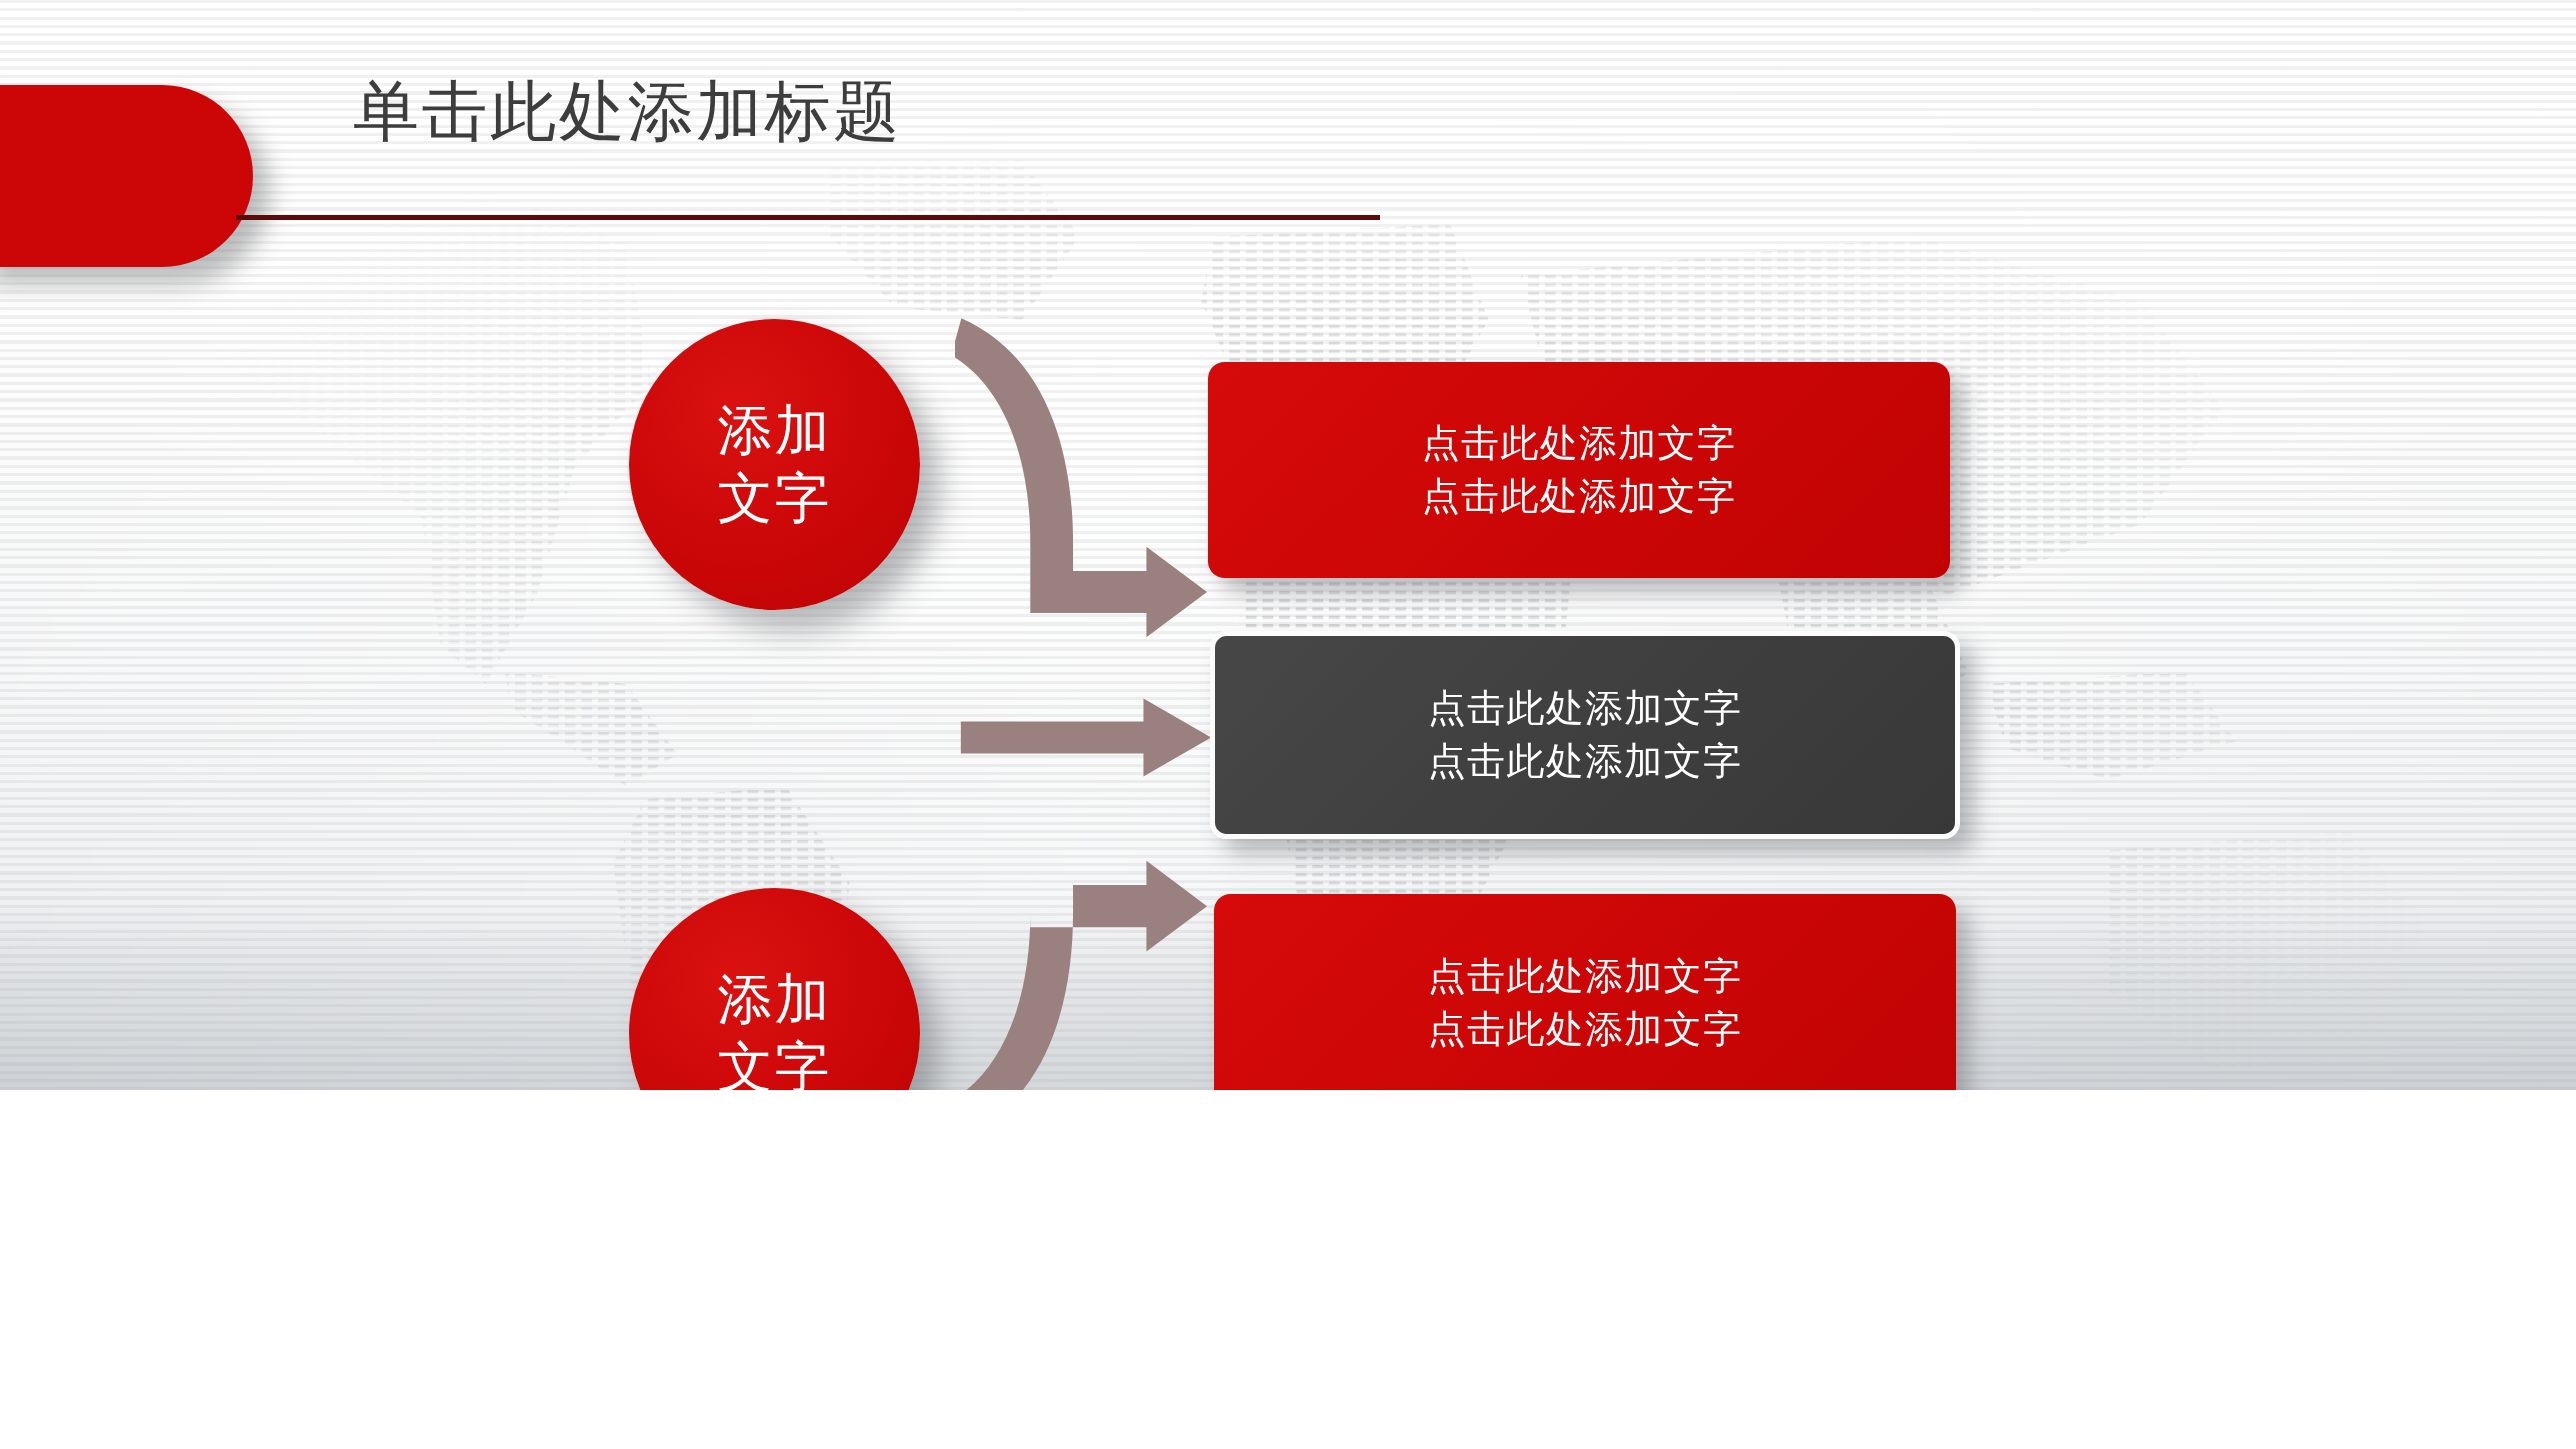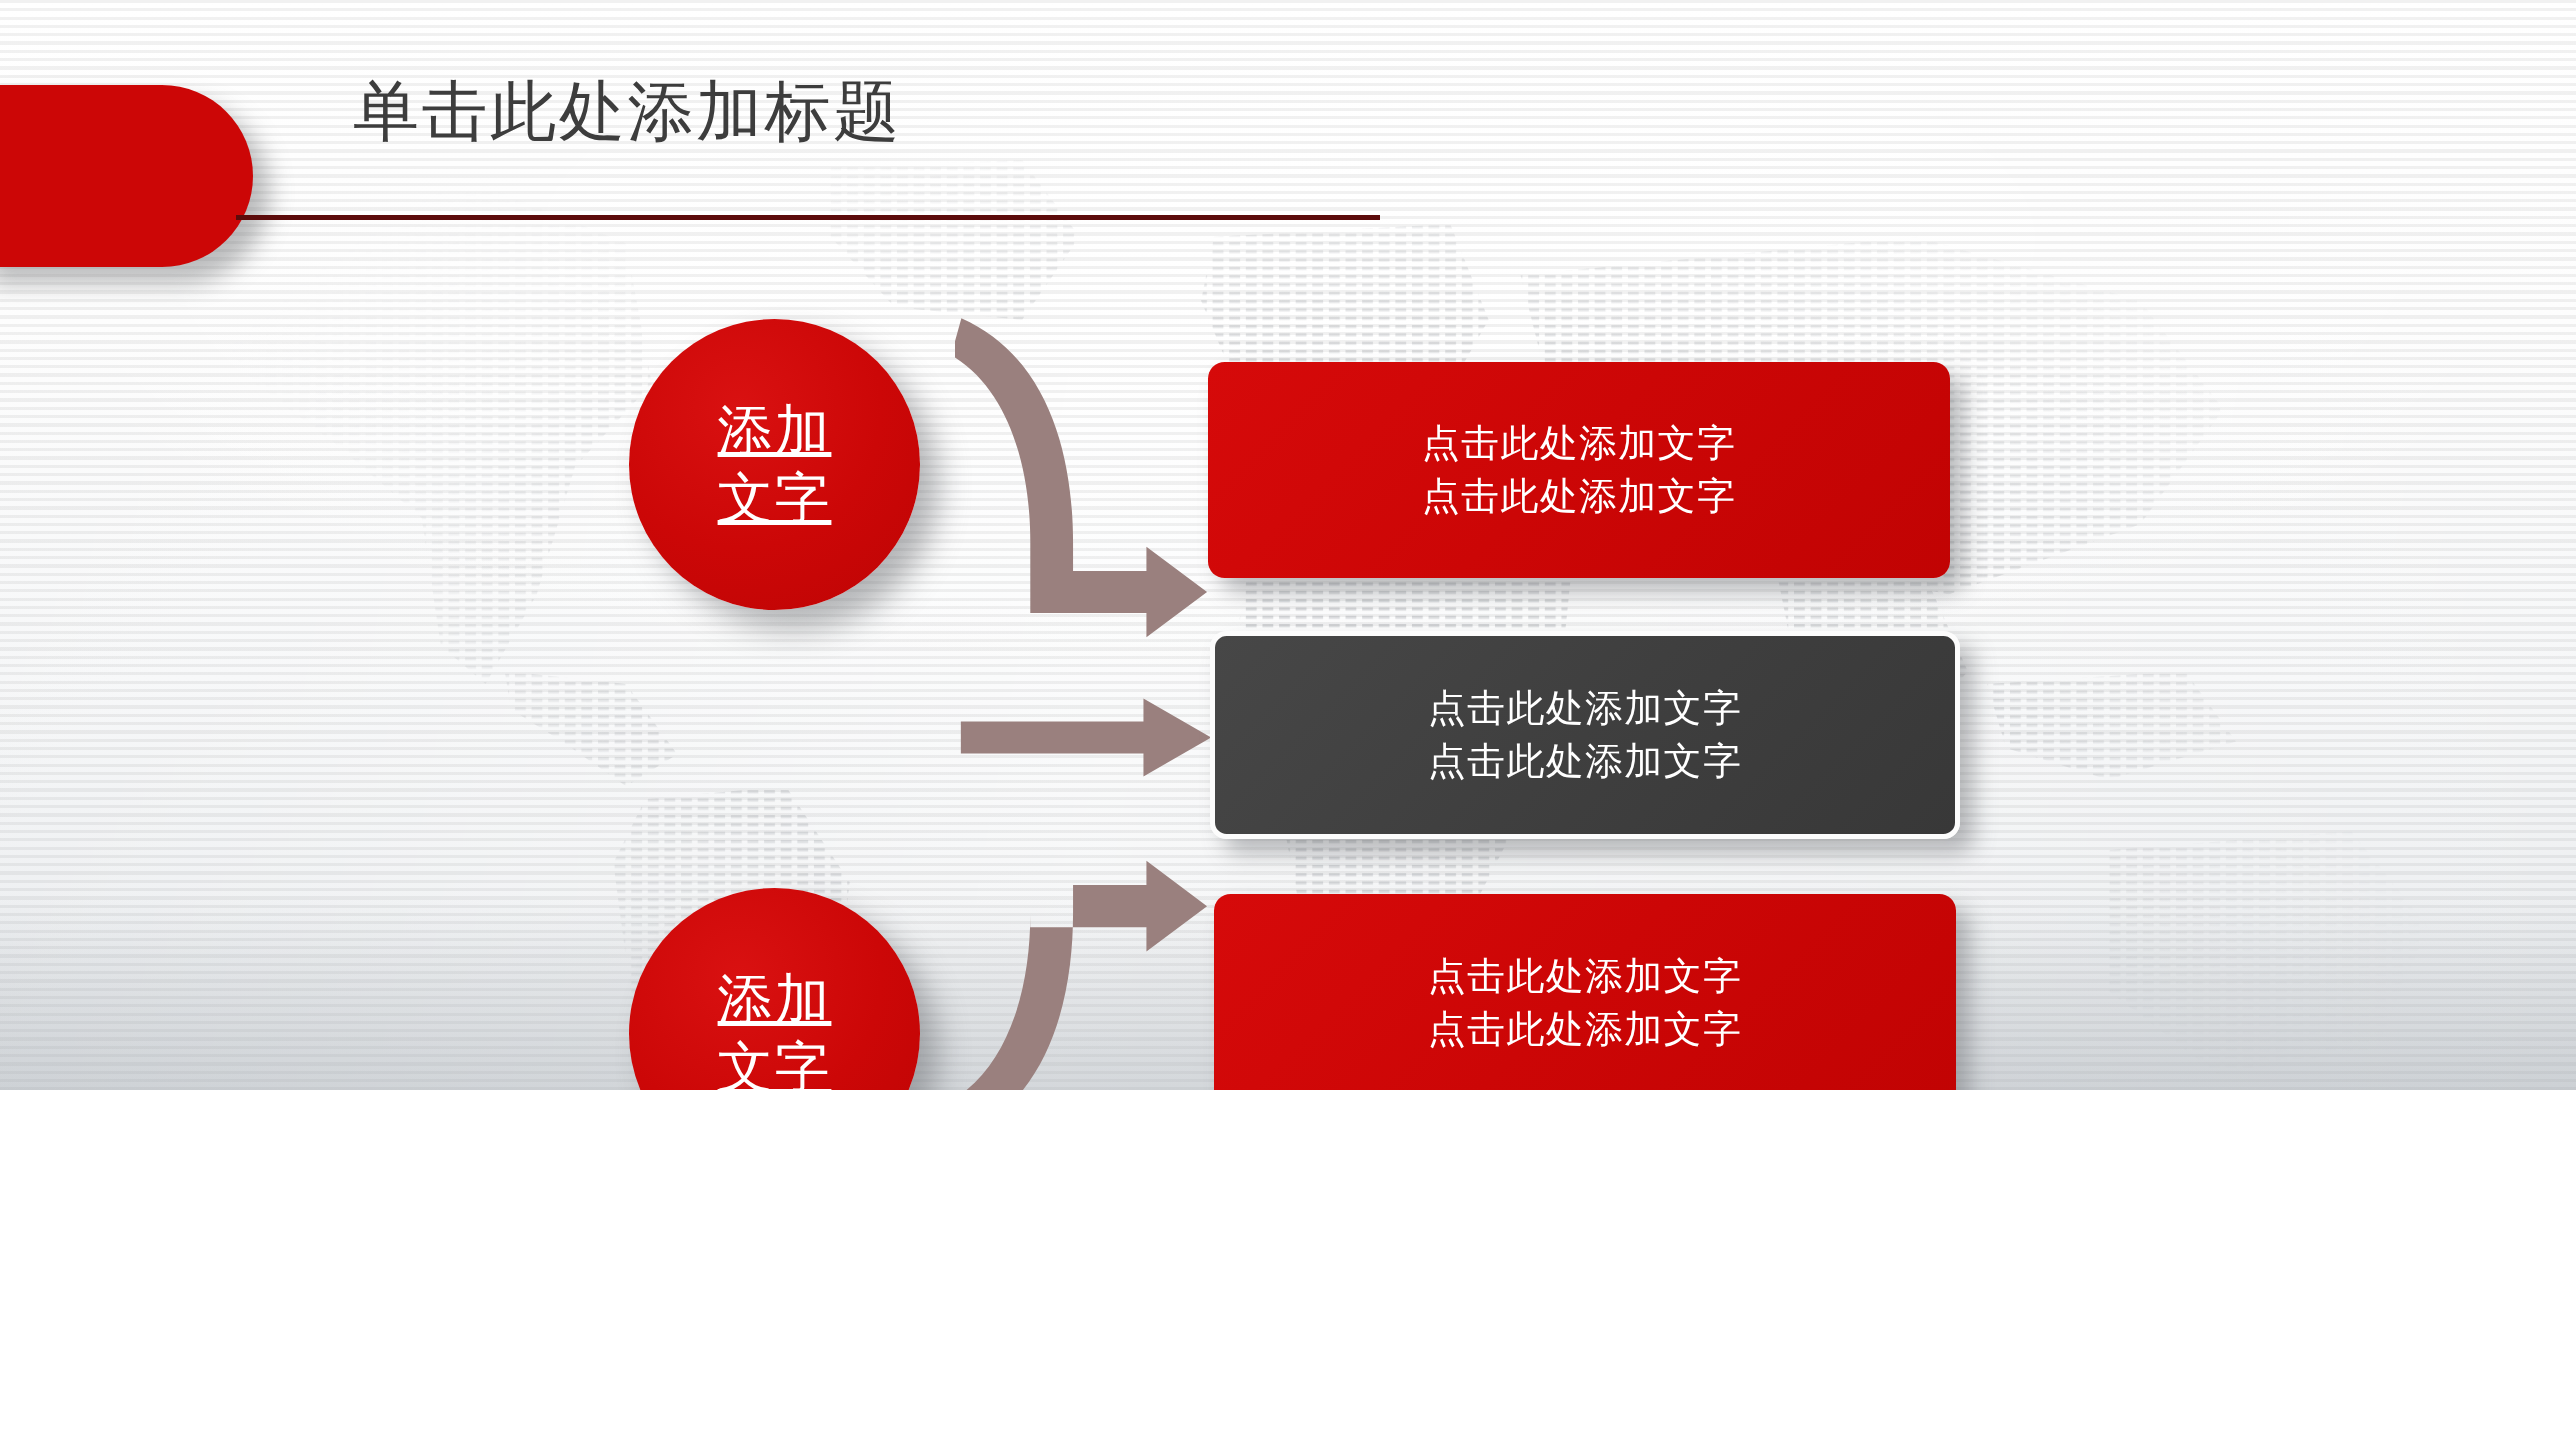--- a/index.html
+++ b/index.html
@@ -110,21 +110,21 @@
     align-items: center;
     justify-content: center;
     color: #ffffff;
     font-size: 55px;
     line-height: 1.22;
     letter-spacing: 1.9px;
     text-align: center;
   }
   .circle-1 { left: 629px; top: 319px;  width: 291px; height: 291px; }
   .circle-2 { left: 629px; top: 888px; width: 291px; height: 291px; }
-  .circle span { display: block; text-decoration: underline; }
+  .circle span { display: block; }
 
   
   .arrow-svg {
     position: absolute;
     pointer-events: none;
   }
   .arrow-1 { left: 955px; top: 313px;  width: 268px; height: 332px; }
   .arrow-2 { left: 958px; top: 696px; width: 256px; height: 83px; }
   .arrow-3 { left: 955px; top: 811px; width: 268px; height: 332px; }
 

